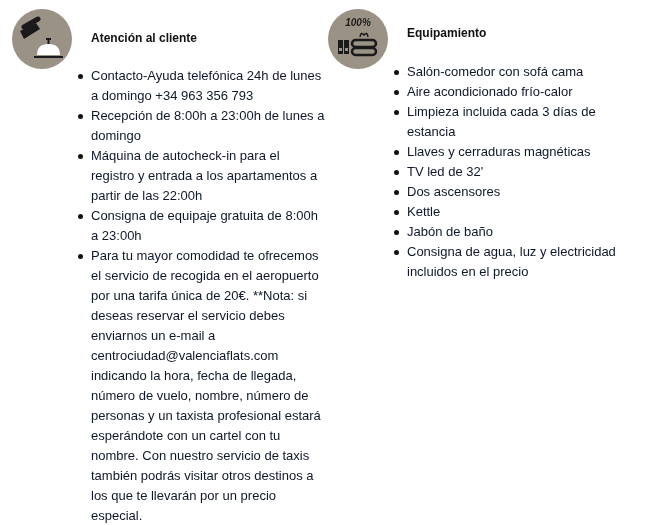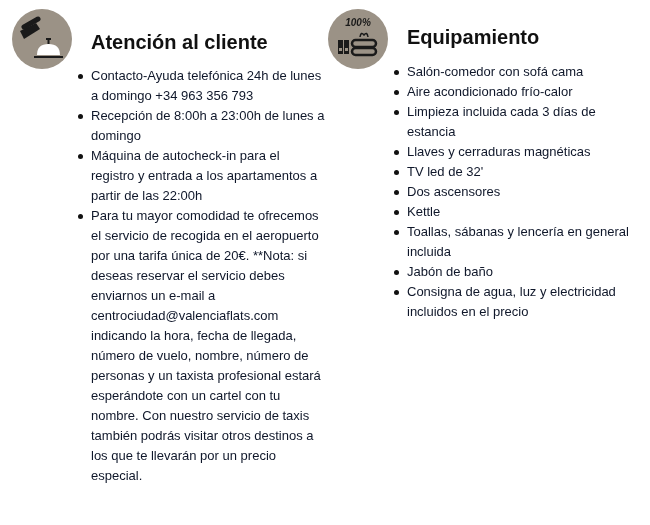--- a/index.html
+++ b/index.html
@@ -5,21 +5,21 @@
   html, body { margin:0; padding:0; background:#ffffff; }
   body { width:650px; height:525px; position:relative; overflow:hidden;
          font-family:"Liberation Sans", sans-serif; color:#222; }
   .col { position:absolute; top:0; }
   .col-left { left:0; width:330px; }
   .col-right { left:322px; width:328px; }
   .icon-circle { position:absolute; width:60px; height:60px; border-radius:50%;
                  background:#9b9286; overflow:hidden; }
   .col-left .icon-circle { left:12px; top:9px; }
   .col-right .icon-circle { left:6px; top:9px;font-style:italic; }
-  .title { position:absolute; font-weight:bold; font-size:20px; color:#111; }
+  .title { position:absolute; font-weight:bold; font-size:12px; color:#111; }
   .col-left .title { left:91px; top:31px; }
   .col-right .title { left:85px; top:26px; }
   ul { position:absolute; margin:0; padding:0; list-style:none; }
   .col-left ul { left:91px; top:66px; width:235px; }
   .col-right ul { left:85px; top:62px; width:235px; }
   li { position:relative; font-size:13px; line-height:20px; color:#0f172a; }
   li::before { content:""; position:absolute; left:-13px; top:8px; width:5px; height:5px;
                border-radius:50%; background:#111; }
 </style>
 </head>
@@ -34,20 +34,21 @@
       <rect x="35.5" y="30" width="2" height="5" fill="#1a1a1a"></rect>
       <path d="M25 46 Q25 35 36.5 35 Q48 35 48 46 Z" fill="#ffffff"></path>
       <rect x="22" y="47" width="29" height="2" fill="#1a1a1a"></rect>
     </svg>
   </div>
   <div class="title">Atención al cliente</div>
   <ul>
     <li>Contacto-Ayuda telefónica 24h de lunes a domingo +34 963 356 793</li>
     <li>Recepción de 8:00h a 23:00h de lunes a domingo</li>
     <li>Máquina de autocheck-in para el registro y entrada a los apartamentos a partir de las 22:00h</li>
+    <li>Consigna de equipaje gratuita de 8:00h a 23:00h</li>
     <li>Para tu mayor comodidad te ofrecemos el servicio de recogida en el aeropuerto por una tarifa única de 20€. **Nota: si deseas reservar el servicio debes enviarnos un e-mail a centrociudad@valenciaflats.com indicando la hora, fecha de llegada, número de vuelo, nombre, número de personas y un taxista profesional estará esperándote con un cartel con tu nombre. Con nuestro servicio de taxis también podrás visitar otros destinos a los que te llevarán por un precio especial.</li>
   </ul>
 </div>
 
 <div class="col col-right">
   <div class="icon-circle">
     <svg width="60" height="60" viewBox="0 0 60 60">
       <text x="30" y="17" text-anchor="middle" font-family="Liberation Sans, sans-serif" font-size="10" font-weight="bold" fill="#1a1a1a">100%</text>
       <rect x="10" y="31" width="5" height="14" fill="#1a1a1a"></rect>
       <rect x="16" y="31" width="5" height="14" fill="#1a1a1a"></rect>
@@ -60,17 +61,16 @@
   </div>
   <div class="title">Equipamiento</div>
   <ul>
     <li>Salón-comedor con sofá cama</li>
     <li>Aire acondicionado frío-calor</li>
     <li>Limpieza incluida cada 3 días de estancia</li>
     <li>Llaves y cerraduras magnéticas</li>
     <li>TV led de 32'</li>
     <li>Dos ascensores</li>
     <li>Kettle</li>
-    <li>Toallas, sábanas y lencería en general incluida</li>
     <li>Jabón de baño</li>
     <li>Consigna de agua, luz y electricidad incluidos en el precio</li>
   </ul>
 </div>
 
 </body></html>

